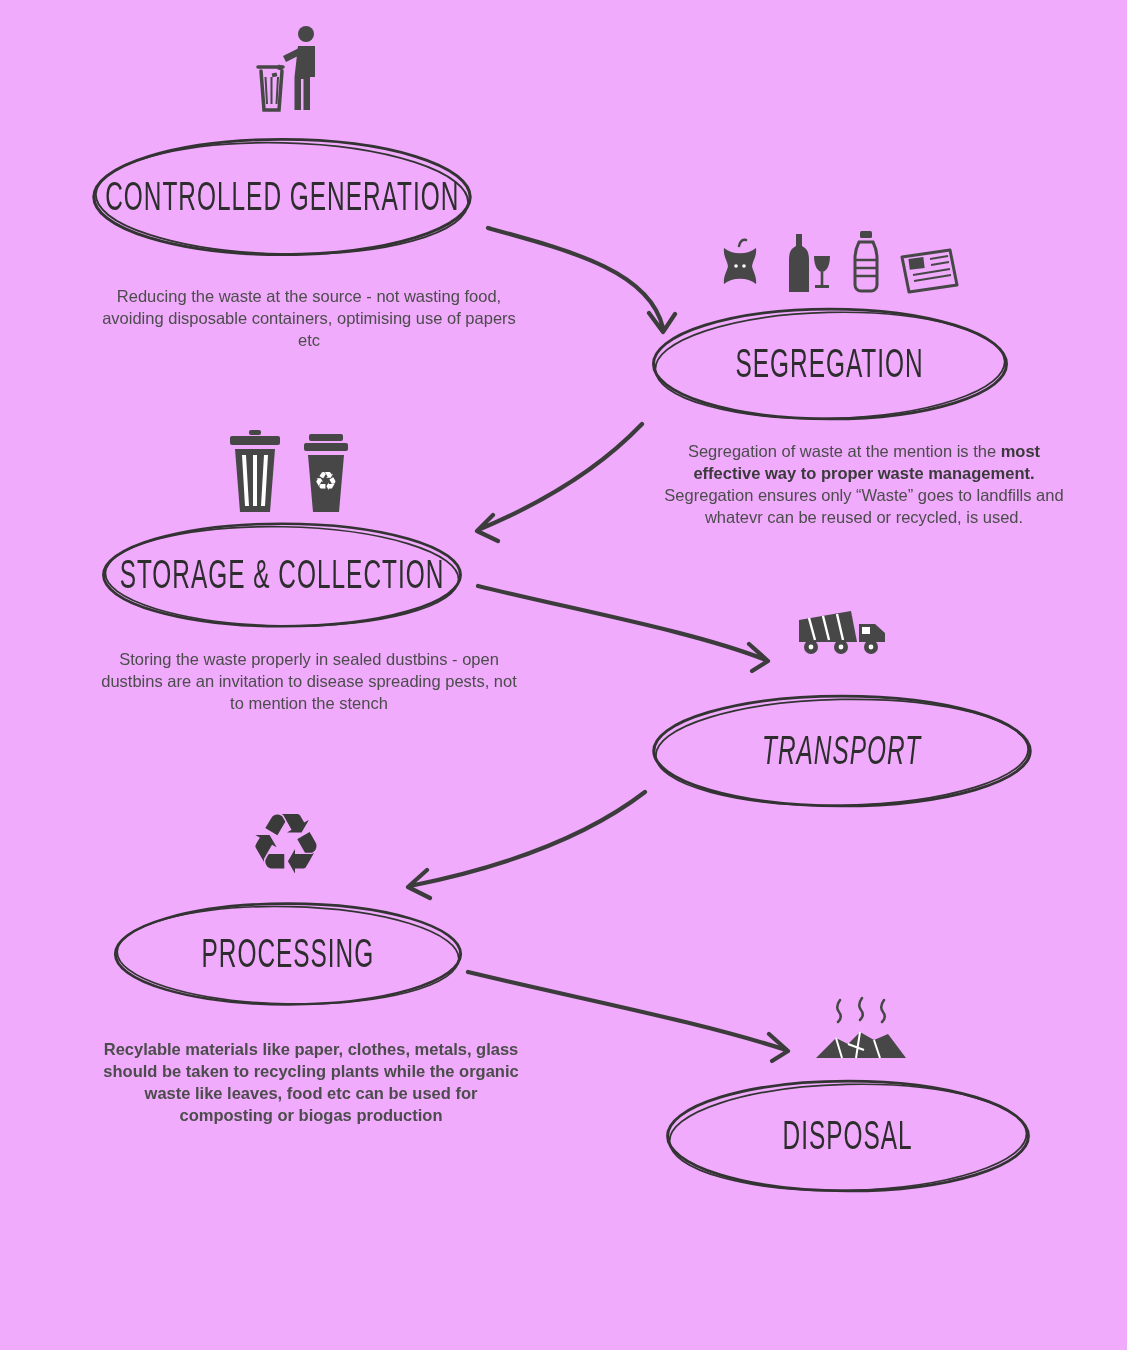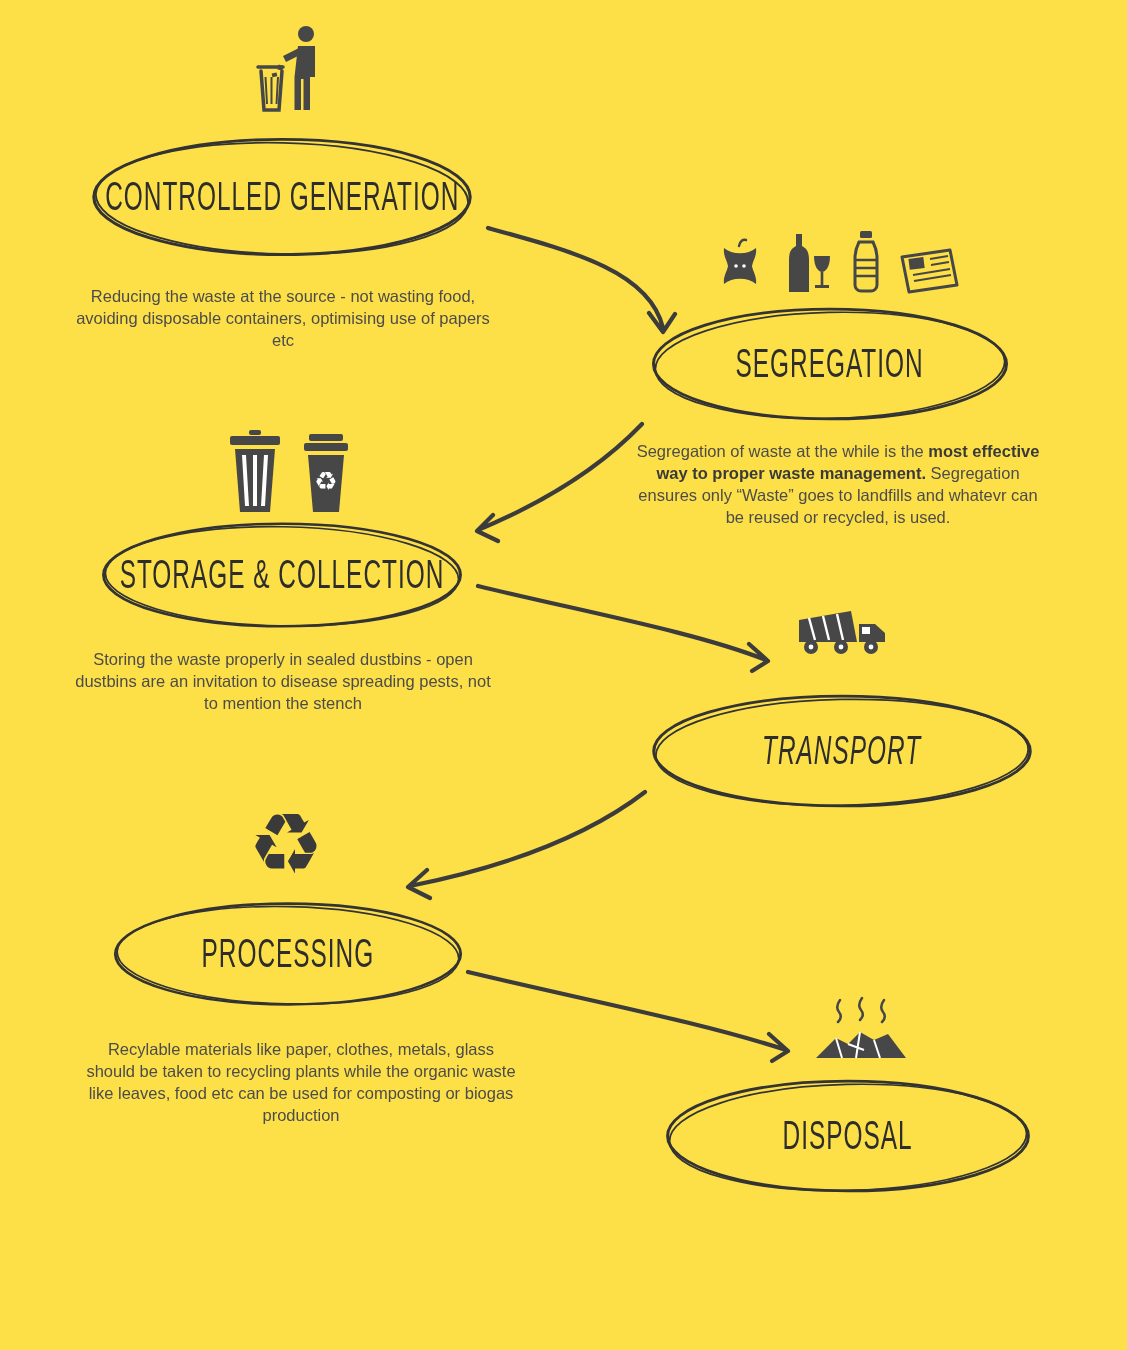--- a/index.html
+++ b/index.html
@@ -1,33 +1,33 @@
 <!DOCTYPE html>
 <html><head>
 <meta charset="utf-8">
 <style>
   * { margin:0; padding:0; box-sizing:border-box; }
   html,body { background:#ffffff; }
   .canvas {
     position:relative; width:1127px; height:1350px; margin:0 auto;
-    background:#fde047; overflow:hidden;
+    background:#f0abfc; overflow:hidden;
     font-family:"Liberation Sans", sans-serif; color:#4a4a4a;
   }
   .arrows { position:absolute; left:0; top:0; width:1127px; height:1350px; z-index:0; }
   .abs { position:absolute; z-index:1; }
   .bubble { position:absolute; z-index:1; }
   .bubble .outline { position:absolute; inset:0; width:100%; height:100%; }
   .label-wrap { position:absolute; inset:0; display:flex; align-items:center; justify-content:center; }
   .bubble-label {
     display:inline-block; font-size:37px; letter-spacing:1.5px; font-weight:400;
     color:#2d2d2d; white-space:nowrap; transform:scale(0.66,1.08);
   }
   .desc {
     position:absolute; z-index:1; text-align:center;
-    font-size:16.5px; line-height:1.34; color:#4c4c4c;
+    font-size:16.5px; line-height:1.34; color:#4c4c4c;margin-left:26px;
   }
   .desc b { color:#3a3a3a; }
   .icon-row { position:absolute; z-index:1; display:flex; align-items:flex-end; gap:16px; }
   .recycle-glyph {
     font-family:"DejaVu Sans", sans-serif; font-size:84px; line-height:1;
     color:#3a3a3a; display:block; text-align:center;
   }
 </style>
 </head>
 <body>
@@ -98,21 +98,21 @@
   <div class="bubble" style="left:648px; top:303px; width:364px; height:122px;">
     <svg class="outline" viewBox="0 0 200 70" preserveAspectRatio="none">
       <ellipse cx="100" cy="35" rx="97" ry="31.5" fill="none" stroke="#333333" stroke-width="1.6"></ellipse>
       <ellipse cx="100" cy="35.8" rx="96" ry="30.4" fill="none" stroke="#333333" stroke-width="1" transform="rotate(-1.4 100 35)"></ellipse>
     </svg>
     <div class="label-wrap">
         <span class="bubble-label">SEGREGATION</span>
       </div>
   </div>
 
-  <p class="desc" style="left:628px; top:440px; width:420px;"><span>Segregation of waste at the while is the </span><b>most effective way to proper waste management.</b><span> Segregation ensures only “Waste” goes to landfills and whatevr can be reused or recycled, is used.</span></p>
+  <p class="desc" style="left:628px; top:440px; width:420px;"><span>Segregation of waste at the mention is the </span><b>most effective way to proper waste management.</b><span> Segregation ensures only “Waste” goes to landfills and whatevr can be reused or recycled, is used.</span></p>
 
   <div class="icon-row" style="left:226px; top:430px; height:84px;">
     <svg width="58" height="84" viewBox="0 0 58 84">
       <rect x="23" y="0" width="12" height="5" rx="2" fill="#474747"></rect>
       <rect x="4" y="6" width="50" height="9" rx="2" fill="#474747"></rect>
       <path d="M9 19 L14 82 H44 L49 19 Z" fill="#474747"></path>
       <path d="M18 25 L21 76 M29 25 V76 M40 25 L37 76" stroke="#ffffff" stroke-width="4"></path>
     </svg>
     <svg width="52" height="80" viewBox="0 0 52 80">
       <rect x="9" y="0" width="34" height="7" rx="2" fill="#474747"></rect>
@@ -167,21 +167,21 @@
   <div class="bubble" style="left:110px; top:898px; width:356px; height:112px;">
     <svg class="outline" viewBox="0 0 200 70" preserveAspectRatio="none">
       <ellipse cx="100" cy="35" rx="97" ry="31.5" fill="none" stroke="#333333" stroke-width="1.6"></ellipse>
       <ellipse cx="100" cy="35.8" rx="96" ry="30.4" fill="none" stroke="#333333" stroke-width="1" transform="rotate(1.4 100 35)"></ellipse>
     </svg>
     <div class="label-wrap">
         <span class="bubble-label">PROCESSING</span>
       </div>
   </div>
 
-  <p class="desc" style="left:86px; top:1038px; width:430px;">Recylable materials like paper, clothes, metals, glass should be taken to recycling plants while the organic waste like leaves, food etc can be used for composting or biogas production</p>
+  <p class="desc" style="left:70px; top:1038px; width:430px;font-weight:bold;">Recylable materials like paper, clothes, metals, glass should be taken to recycling plants while the organic waste like leaves, food etc can be used for composting or biogas production</p>
 
   <div class="abs" style="left:806px; top:996px; width:110px; height:66px;">
     <svg width="110" height="66" viewBox="0 0 110 66">
       <g stroke="#474747" stroke-width="2.5" fill="none" stroke-linecap="round">
         <path d="M32 26 q5 -5 1 -10 q-4 -5 1 -12"></path>
         <path d="M54 24 q5 -5 1 -10 q-4 -5 1 -12"></path>
         <path d="M76 26 q5 -5 1 -10 q-4 -5 1 -12"></path>
       </g>
       <path d="M10 62 L30 42 L42 48 L54 36 L68 44 L82 38 L100 62 Z" fill="#474747"></path>
       <path d="M30 42 L36 62 M54 36 L50 62 M68 44 L74 62 M42 48 L58 54" stroke="#ffffff" stroke-width="2"></path>

